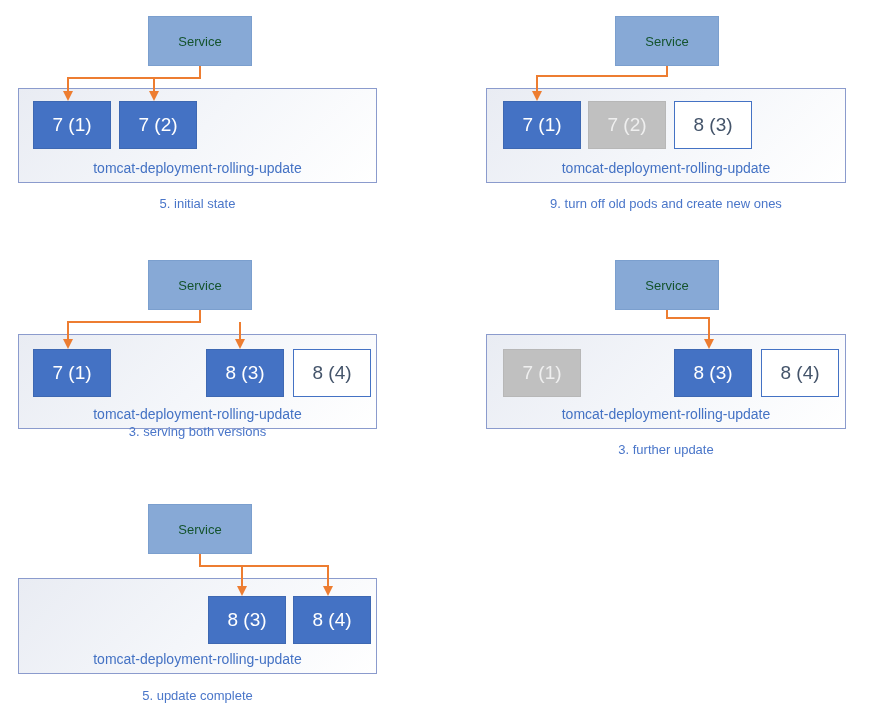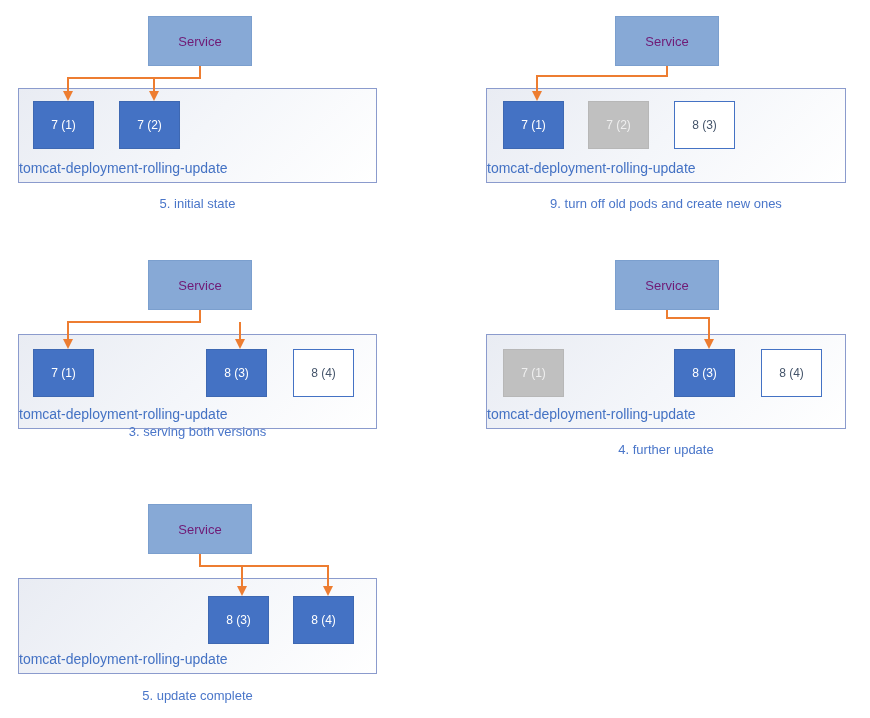--- a/index.html
+++ b/index.html
@@ -9,42 +9,42 @@
     position:relative;
     width:870px; height:718px;
     background:#ffffff;
     overflow:hidden;
   }
   .service {
     position:absolute;
     width:104px; height:50px;
     background:#87a9d6;
     border:1px solid #7b9fce;
-    color:#701a75;
+    color:#14532d;
     font-size:13px;
     display:flex; align-items:center; justify-content:center;
   }
   .deploy-container {
     position:absolute;
     width:359px; height:95px;
     border:1px solid #8b9bcd;
     background:linear-gradient(135deg,#e9ecf3 0%,#f4f6fa 50%,#ffffff 100%);
   }
   .pod {
     position:absolute;
-    width:61px; height:48px;
+    width:78px; height:48px;
     display:flex; align-items:center; justify-content:center;
-    font-size:12px;
+    font-size:19px;
   }
   .pod[data-state="active"]  { background:#4472c4; border:1px solid #3e68b2; color:#ffffff; }
   .pod[data-state="stopped"] { background:#c0c0c0; border:1px solid #b7b7b7; color:#efefef; }
   .pod[data-state="new"]     { background:#ffffff; border:1px solid #4472c4; color:#44546a; }
   .deploy-label {
     position:absolute; left:0; right:0; bottom:6px;
-    text-align:left;
+    text-align:center;
     color:#4472c4;
     font-size:14px;
   }
   .caption {
     position:absolute;
     width:359px;
     text-align:center;
     color:#4a76c9;
     font-size:13px;
   }
@@ -84,21 +84,21 @@
   </div>
   <div class="caption" style="left:18px; top:424px;">3. serving both versions</div>
 
   <div class="service" style="left:615px; top:260px;">Service</div>
   <div class="deploy-container" style="left:486px; top:334px; width:360px;">
     <div class="pod" style="left:16px; top:14px;" data-state="stopped">7 (1)</div>
     <div class="pod" style="left:187px; top:14px;" data-state="active">8 (3)</div>
     <div class="pod" style="left:274px; top:14px;" data-state="new">8 (4)</div>
     <div class="deploy-label">tomcat-deployment-rolling-update</div>
   </div>
-  <div class="caption" style="left:486px; top:442px; width:360px;">4. further update</div>
+  <div class="caption" style="left:486px; top:442px; width:360px;">3. further update</div>
 
   <div class="service" style="left:148px; top:504px;">Service</div>
   <div class="deploy-container" style="left:18px; top:578px; height:96px;">
     <div class="pod" style="left:189px; top:17px;" data-state="active">8 (3)</div>
     <div class="pod" style="left:274px; top:17px;" data-state="active">8 (4)</div>
     <div class="deploy-label">tomcat-deployment-rolling-update</div>
   </div>
   <div class="caption" style="left:18px; top:688px;">5. update complete</div>
 
   <svg class="arrows" width="870" height="718" viewBox="0 0 870 718">

